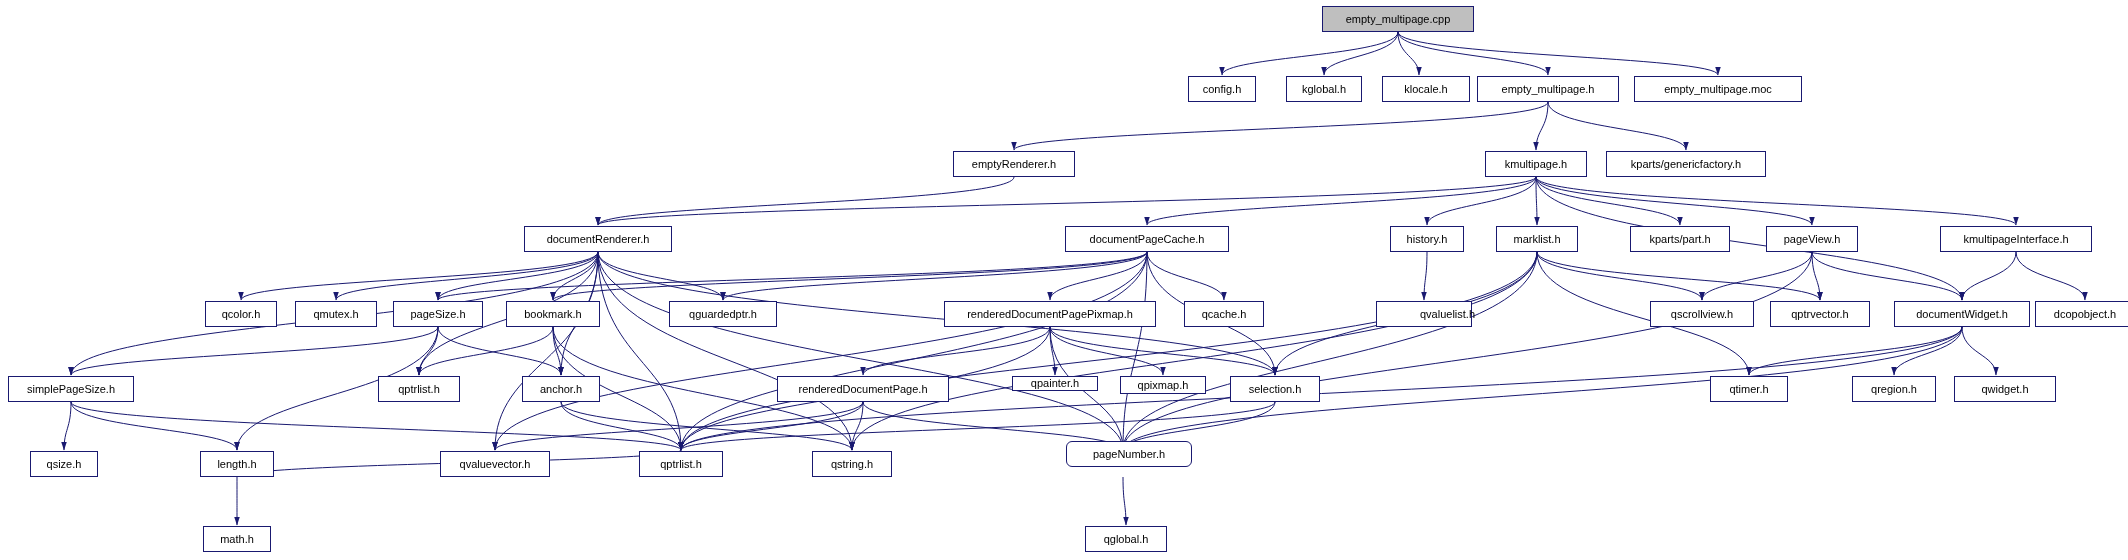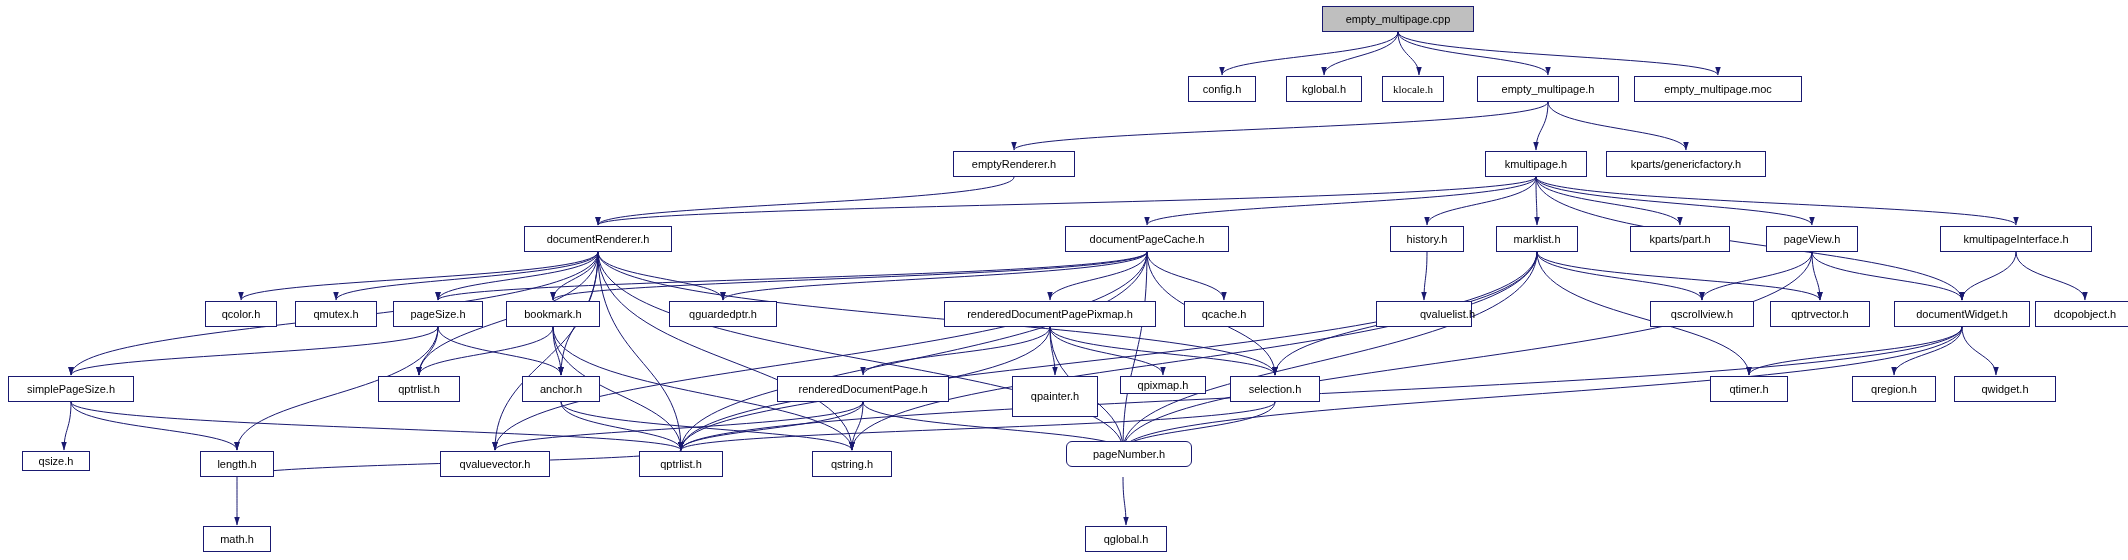--- a/index.html
+++ b/index.html
@@ -107,21 +107,21 @@
         <path d="M598,252 C598,320.2 419,320.2 419,375" marker-end="url(#arrow)" stroke="#191970" fill="none"></path>
         <path d="M1147,252 C1147,361.45 495,361.45 495,450" marker-end="url(#arrow)" stroke="#191970" fill="none"></path>
         <path d="M1050,327 C1050,353.95 1275,353.95 1275,375" marker-end="url(#arrow)" stroke="#191970" fill="none"></path>
         <path d="M1962,327 C1962,395.2 681,395.2 681,450" marker-end="url(#arrow)" stroke="#191970" fill="none"></path>
       </g>
   </svg>
   <div id="node-layer">
       <div class="node root" style="left: 1322px; top: 6px; width: 152px; height: 26px;">empty_multipage.cpp</div>
       <div class="node" style="left: 1188px; top: 76px; width: 68px; height: 26px;">config.h</div>
       <div class="node" style="left: 1286px; top: 76px; width: 76px; height: 26px;">kglobal.h</div>
-      <div class="node" style="left: 1382px; top: 76px; width: 62px; height: 26px; font-family: Liberation Serif, serif;">klocale.h</div>
+      <div class="node" style="left: 1382px; top: 76px; width: 88px; height: 26px;">klocale.h</div>
       <div class="node" style="left: 1477px; top: 76px; width: 142px; height: 26px;">empty_multipage.h</div>
       <div class="node" style="left: 1634px; top: 76px; width: 168px; height: 26px;">empty_multipage.moc</div>
       <div class="node" style="left: 953px; top: 151px; width: 122px; height: 26px;">emptyRenderer.h</div>
       <div class="node" style="left: 1485px; top: 151px; width: 102px; height: 26px;">kmultipage.h</div>
       <div class="node" style="left: 1606px; top: 151px; width: 160px; height: 26px;">kparts/genericfactory.h</div>
       <div class="node" style="left: 524px; top: 226px; width: 148px; height: 26px;">documentRenderer.h</div>
       <div class="node" style="left: 1065px; top: 226px; width: 164px; height: 26px;">documentPageCache.h</div>
       <div class="node" style="left: 1390px; top: 226px; width: 74px; height: 26px;">history.h</div>
       <div class="node" style="left: 1496px; top: 226px; width: 82px; height: 26px;">marklist.h</div>
       <div class="node" style="left: 1630px; top: 226px; width: 100px; height: 26px;">kparts/part.h</div>
@@ -136,27 +136,27 @@
       <div class="node" style="left: 1184px; top: 301px; width: 80px; height: 26px;">qcache.h</div>
       <div class="node" style="left: 1376px; top: 301px; width: 96px; height: 26px; padding-left: 47px;">qvaluelist.h</div>
       <div class="node" style="left: 1650px; top: 301px; width: 104px; height: 26px;">qscrollview.h</div>
       <div class="node" style="left: 1770px; top: 301px; width: 100px; height: 26px;">qptrvector.h</div>
       <div class="node" style="left: 1894px; top: 301px; width: 136px; height: 26px;">documentWidget.h</div>
       <div class="node" style="left: 2035px; top: 301px; width: 100px; height: 26px;">dcopobject.h</div>
       <div class="node" style="left: 8px; top: 376px; width: 126px; height: 26px;">simplePageSize.h</div>
       <div class="node" style="left: 378px; top: 376px; width: 82px; height: 26px;">qptrlist.h</div>
       <div class="node" style="left: 522px; top: 376px; width: 78px; height: 26px;">anchor.h</div>
       <div class="node" style="left: 777px; top: 376px; width: 172px; height: 26px;">renderedDocumentPage.h</div>
-      <div class="node" style="left: 1012px; top: 376px; width: 86px; height: 41px;">qpainter.h</div>
+      <div class="node" style="left: 1012px; top: 376px; width: 86px; height: 15px;">qpainter.h</div>
       <div class="node" style="left: 1120px; top: 376px; width: 86px; height: 18px;">qpixmap.h</div>
       <div class="node" style="left: 1230px; top: 376px; width: 90px; height: 26px;">selection.h</div>
       <div class="node" style="left: 1710px; top: 376px; width: 78px; height: 26px;">qtimer.h</div>
       <div class="node" style="left: 1852px; top: 376px; width: 84px; height: 26px;">qregion.h</div>
       <div class="node" style="left: 1954px; top: 376px; width: 102px; height: 26px;">qwidget.h</div>
-      <div class="node" style="left: 22px; top: 451px; width: 68px; height: 20px;">qsize.h</div>
+      <div class="node" style="left: 30px; top: 451px; width: 68px; height: 26px;">qsize.h</div>
       <div class="node" style="left: 200px; top: 451px; width: 74px; height: 26px;">length.h</div>
       <div class="node" style="left: 440px; top: 451px; width: 110px; height: 26px;">qvaluevector.h</div>
       <div class="node" style="left: 639px; top: 451px; width: 84px; height: 26px;">qptrlist.h</div>
       <div class="node" style="left: 812px; top: 451px; width: 80px; height: 26px;">qstring.h</div>
       <div class="node" style="left: 1066px; top: 441px; width: 126px; height: 26px; border-radius: 6px;">pageNumber.h</div>
       <div class="node" style="left: 203px; top: 526px; width: 68px; height: 26px;">math.h</div>
       <div class="node" style="left: 1085px; top: 526px; width: 82px; height: 26px;">qglobal.h</div>
     </div>
 </div>
 

